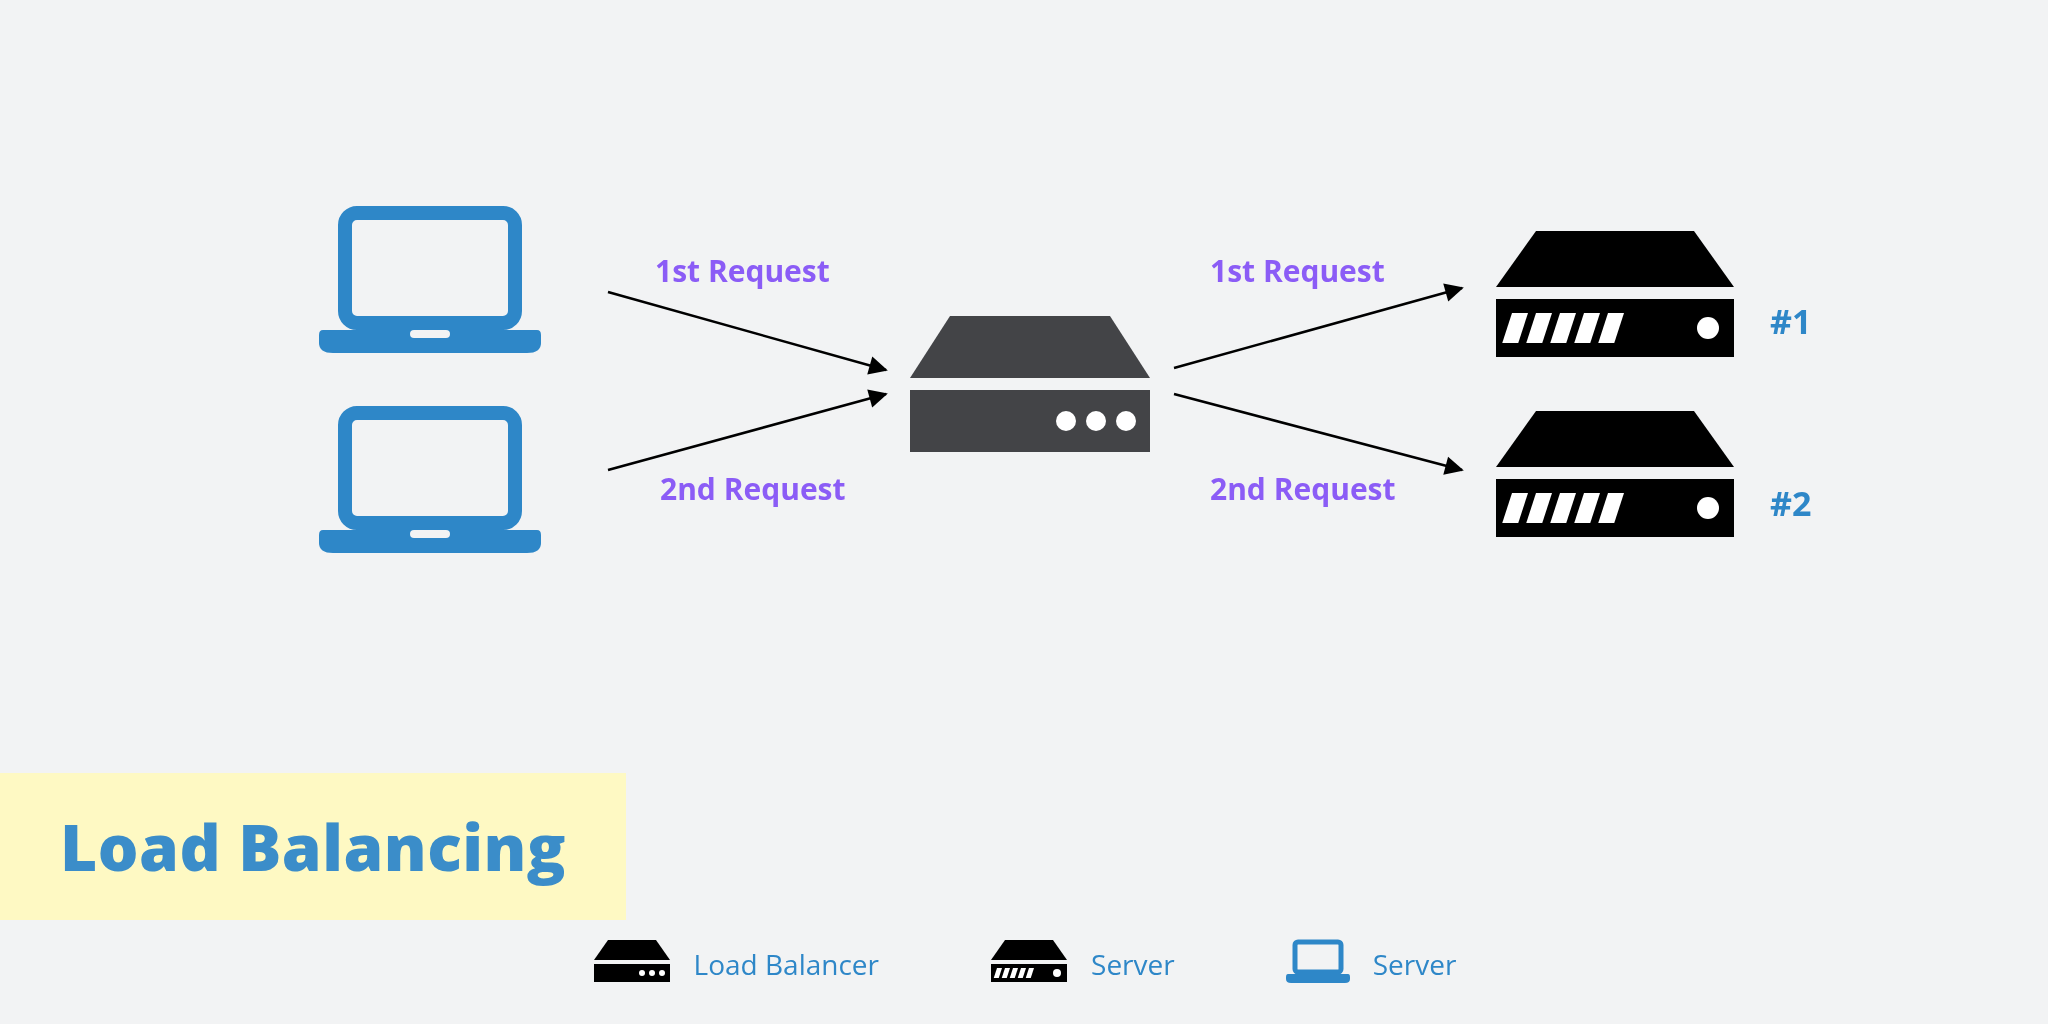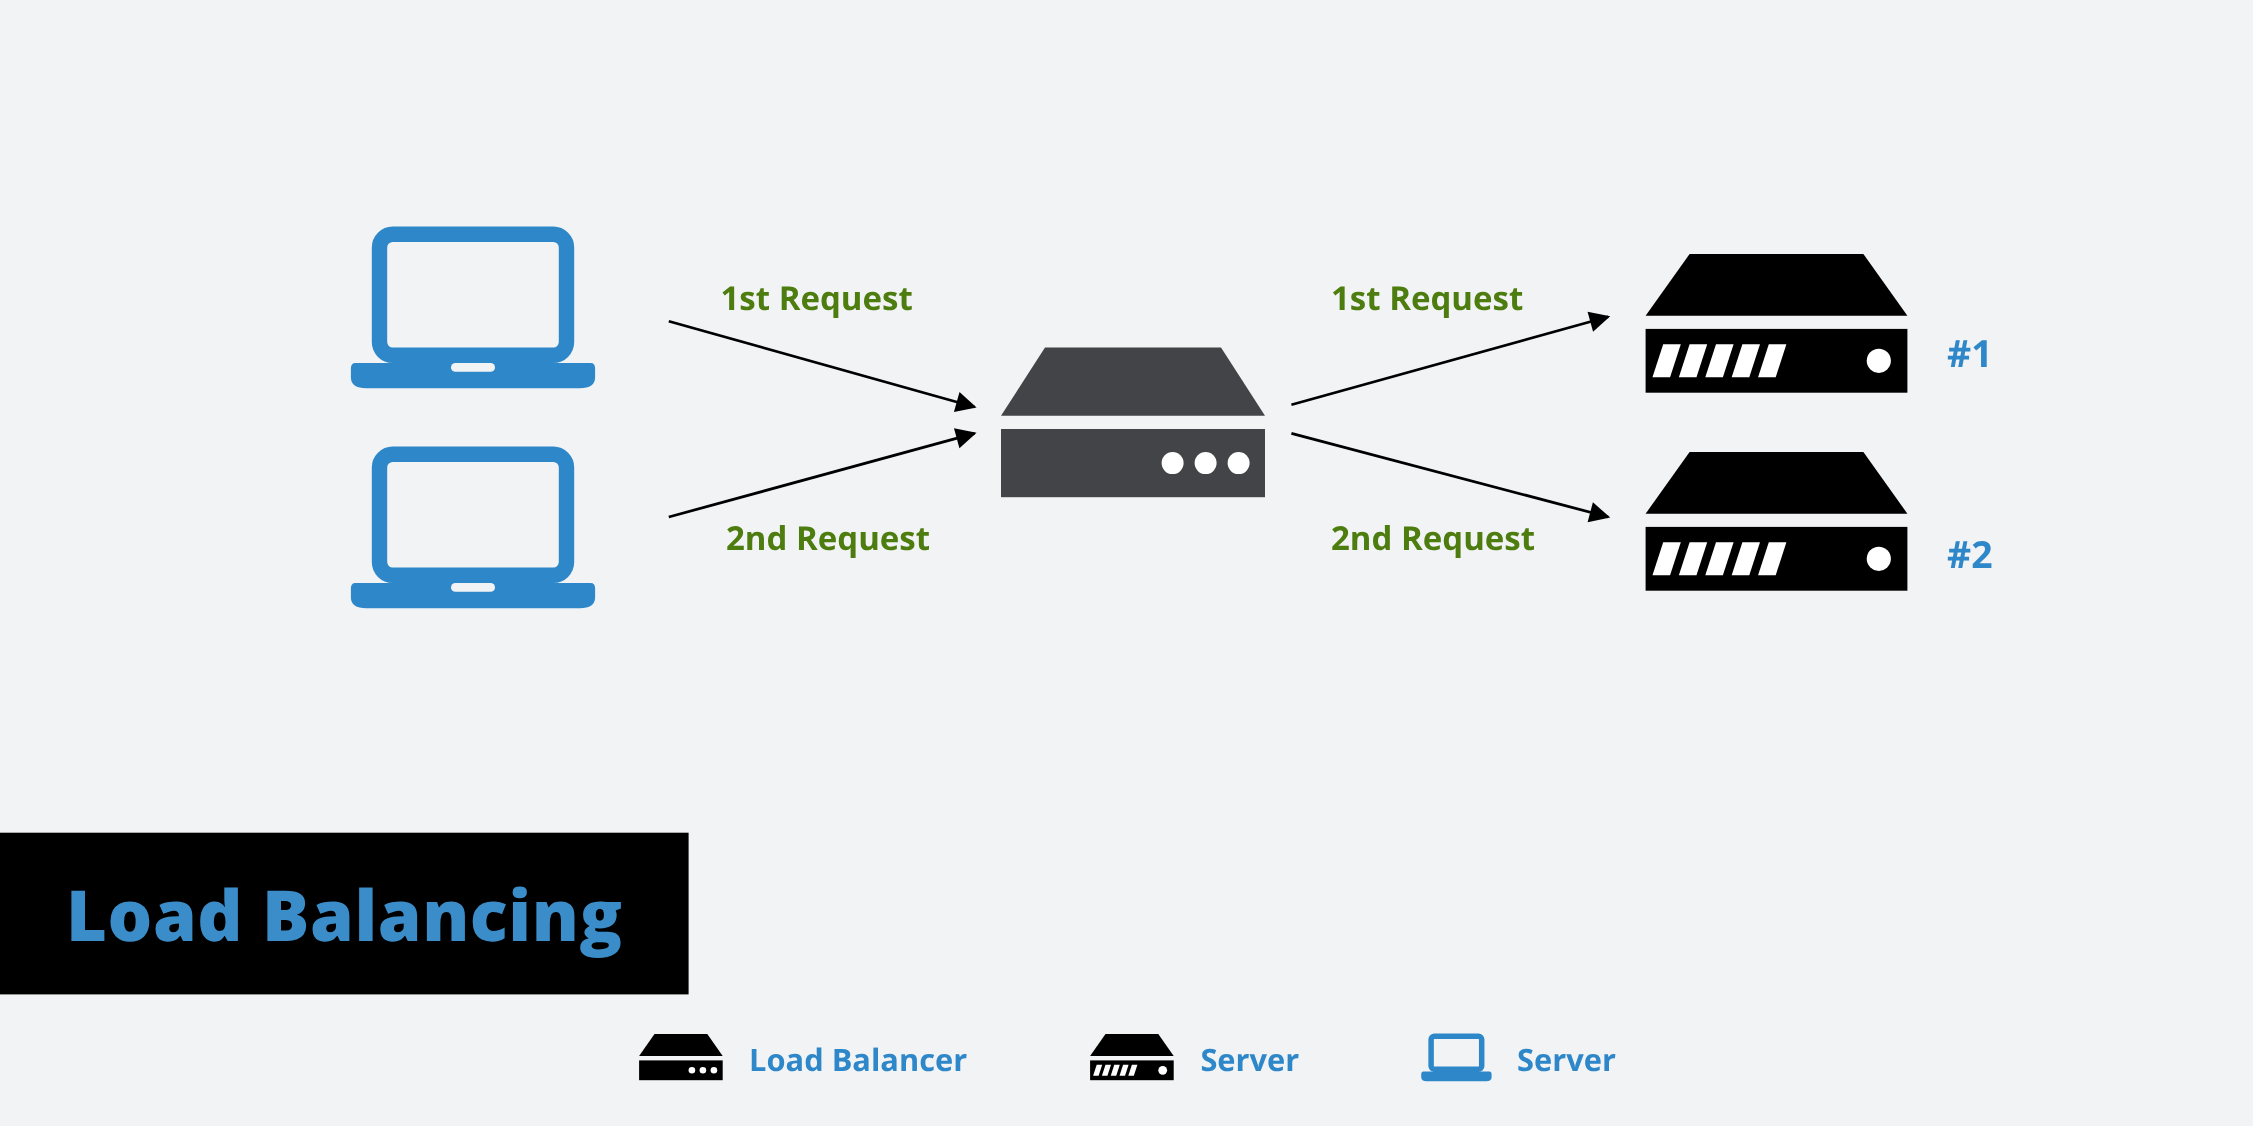--- a/index.html
+++ b/index.html
@@ -1,25 +1,25 @@
 <!DOCTYPE html>
 <html><head>
 <meta charset="utf-8">
 <style>
   * { margin: 0; padding: 0; box-sizing: border-box; }
   html, body { width: 2048px; height: 1024px; background: #f2f3f4; font-family: "Segoe UI", "Open Sans", Arial, sans-serif; position: relative; overflow: hidden; }
   .stage { position: absolute; inset: 0; }
-  .label { position: absolute; color: #4d7c0f; font-weight: 700; font-size: 30px; }
+  .label { position: absolute; color: #8b5cf6; font-weight: 700; font-size: 30px; }
   .server-num { position: absolute; color: #2e87c8; font-weight: 700; font-size: 34px; }
-  .title-box { position: absolute; left: 0; bottom: 120px; background: #000000; padding: 30px 60px 30px 60px; }
+  .title-box { position: absolute; left: 0; bottom: 104px; background: #fef9c3; padding: 30px 60px 30px 60px; }
   .title-box h1 { color: #3b8dc9; font-weight: 800; font-size: 64px; letter-spacing: 0.5px; }
 
   .legend { position: absolute; bottom: 35px; left: 0; right: 0; display: flex; justify-content: center; align-items: center; gap: 110px; }
   .legend-item { display: flex; align-items: center; gap: 22px; }
-  .legend-label { color: #2e87c8; font-weight: 700; font-size: 28px; }
+  .legend-label { color: #2e87c8; font-weight: 400; font-size: 28px; }
 
   
   .laptop { position: absolute; }
   .laptop svg { display: block; }
 
   
   .lb { position: absolute; }
   .lb svg { display: block; }
 
   

